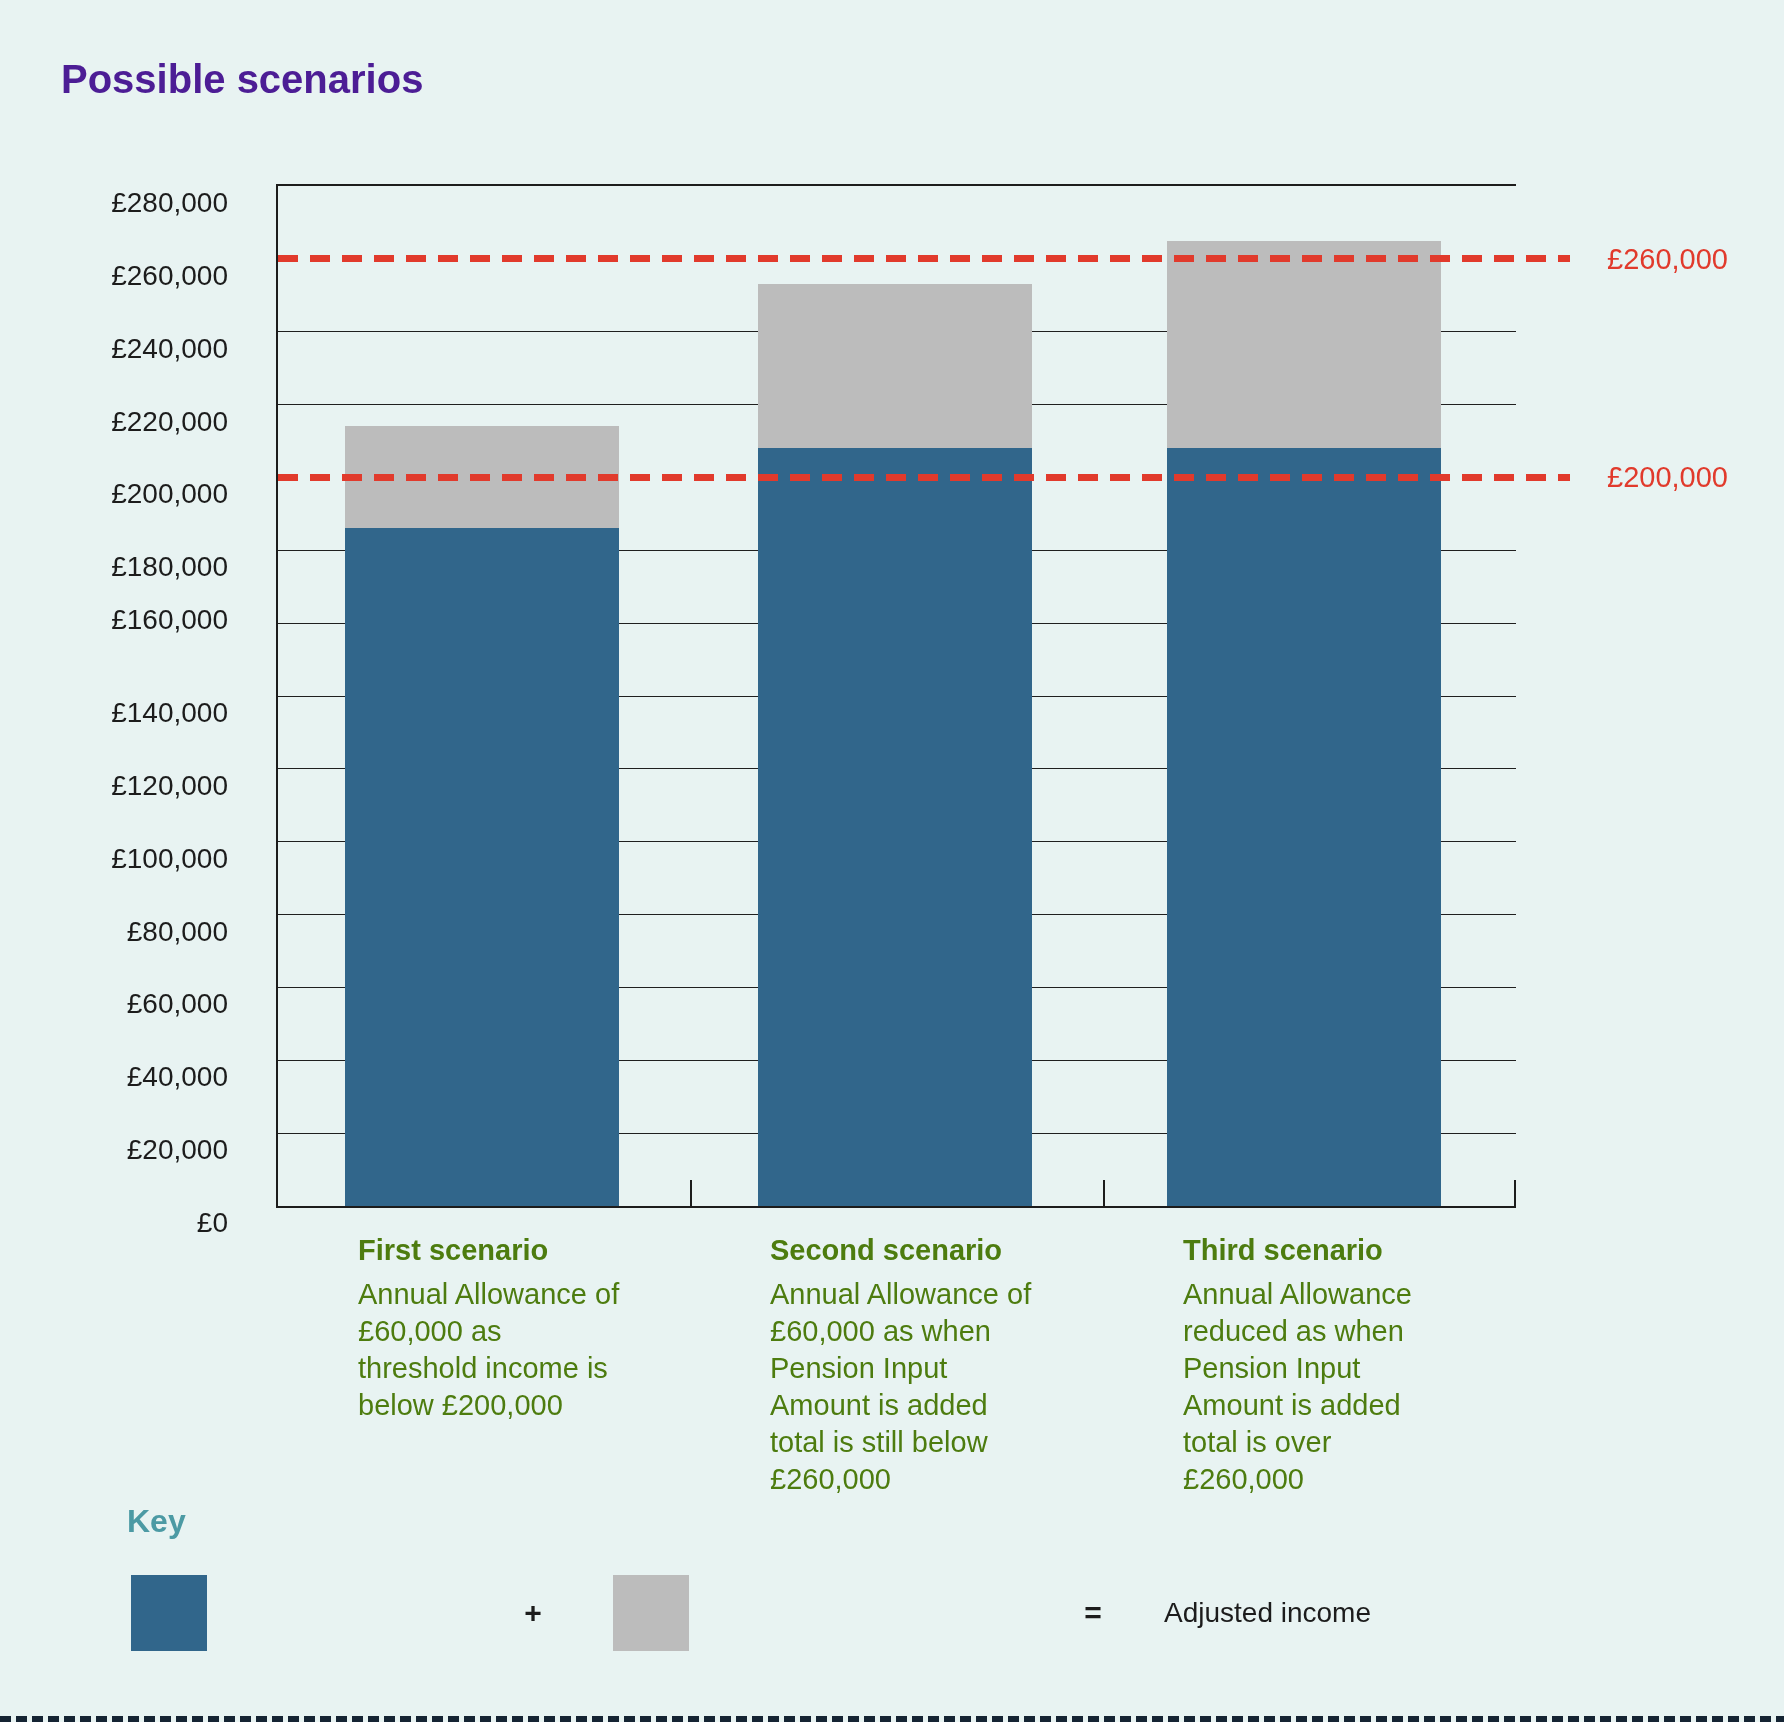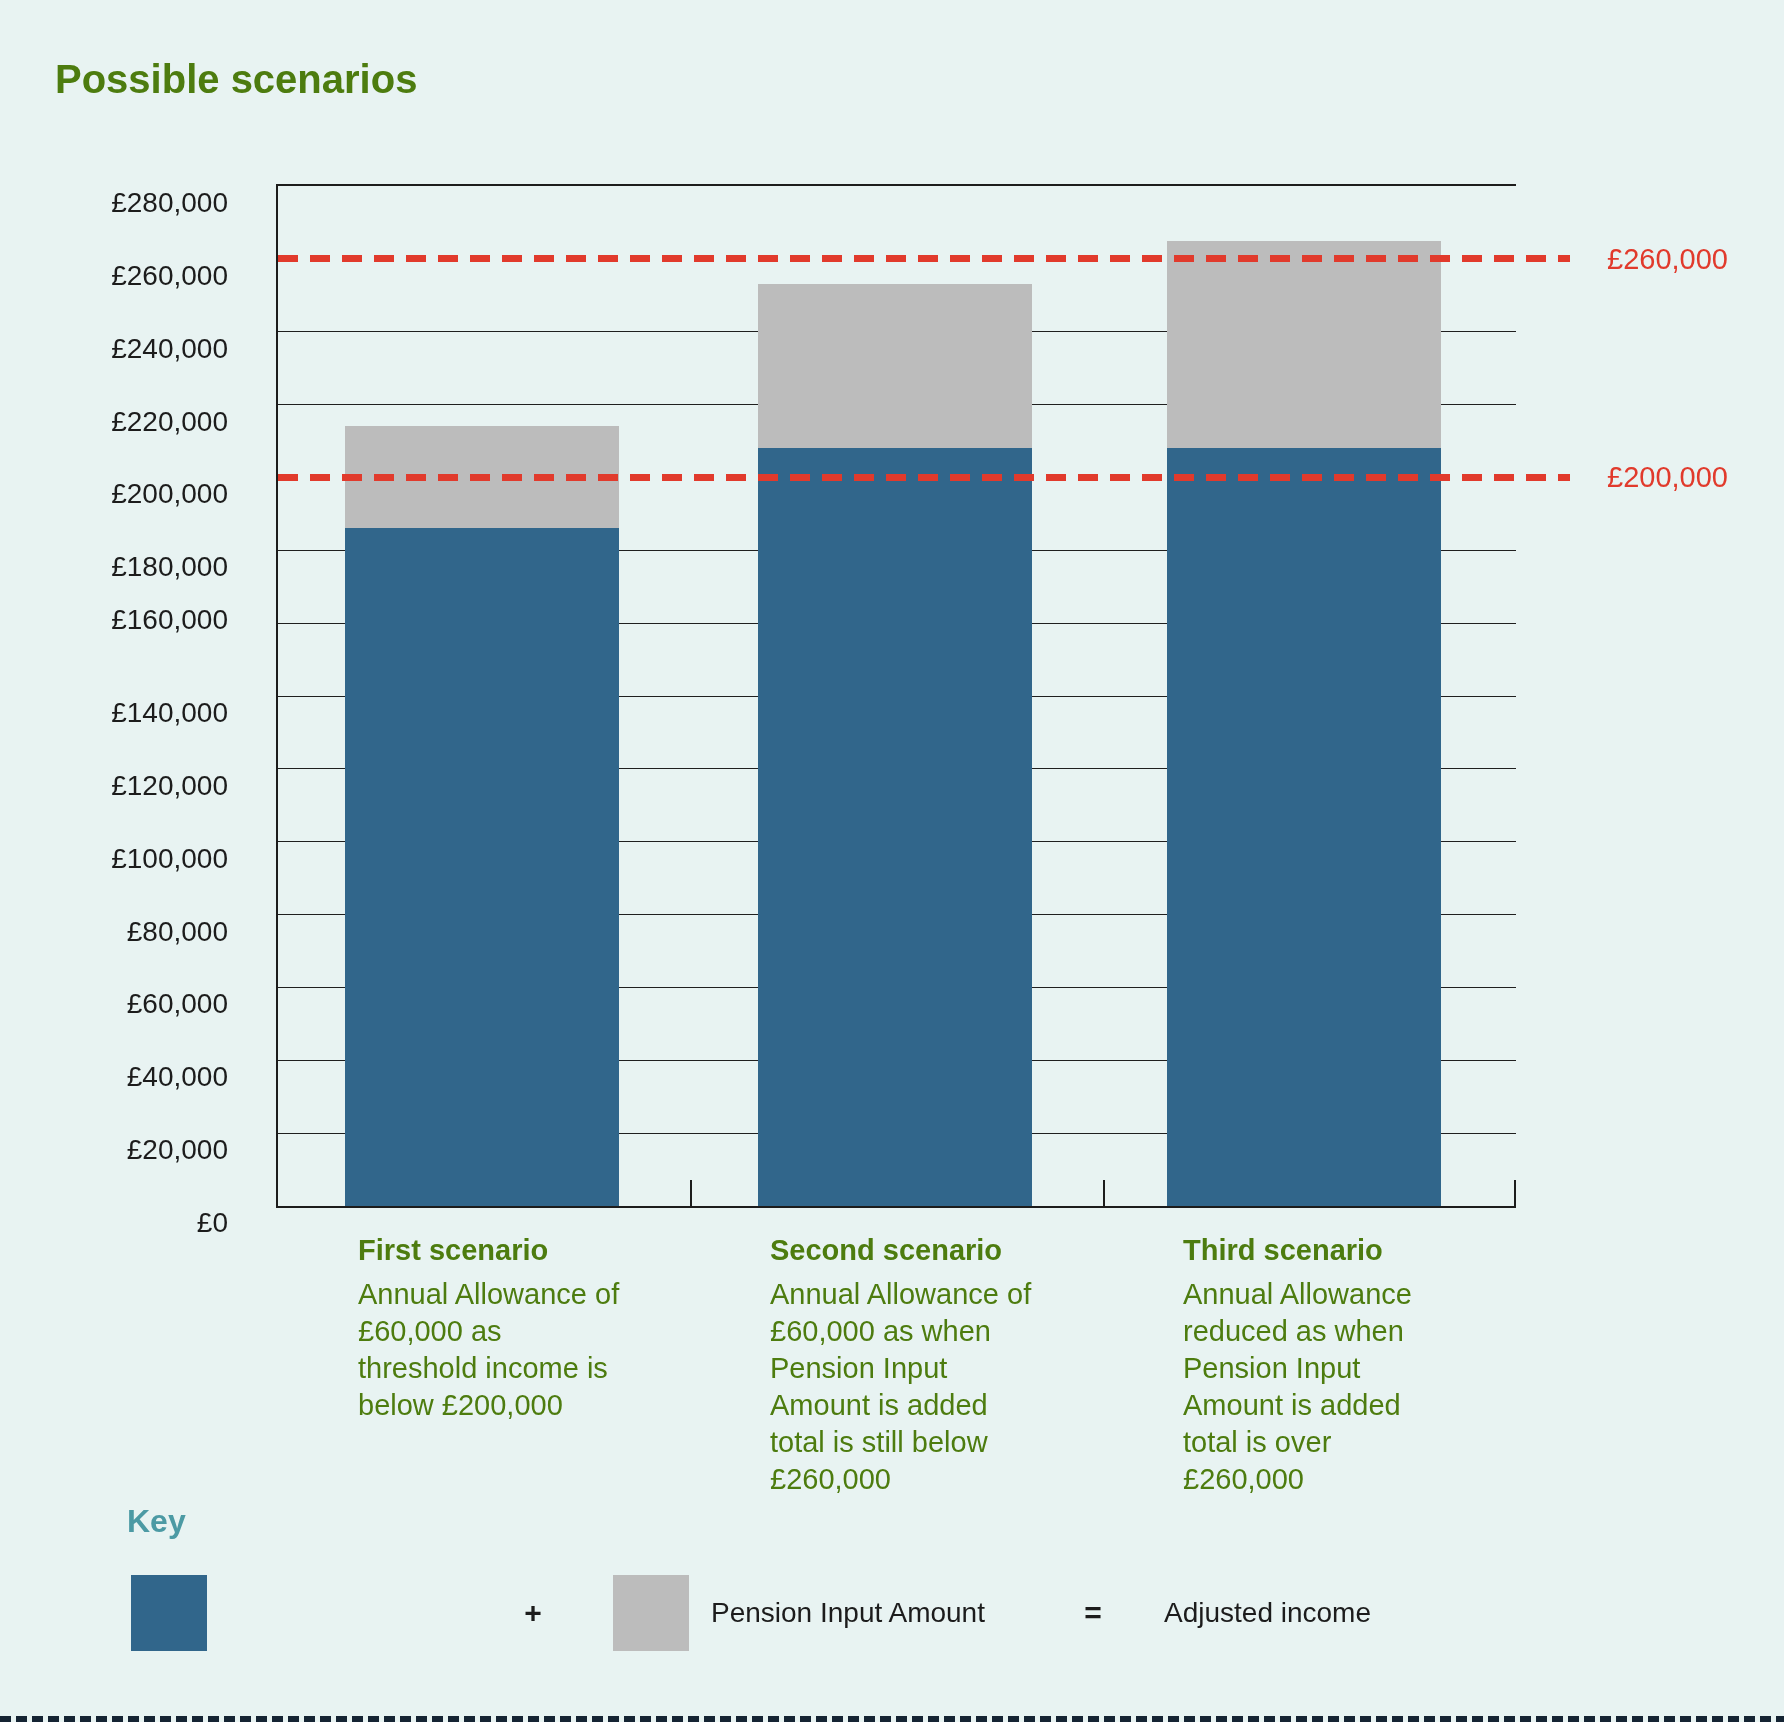--- a/index.html
+++ b/index.html
@@ -1,19 +1,19 @@
 <!DOCTYPE html>
 <html><head>
 <meta charset="utf-8">
 <style>
   html,body{margin:0;padding:0;}
   body{font-family:"Liberation Sans","DejaVu Sans",sans-serif;}
   .canvas{position:relative;width:1784px;height:1722px;background:#e8f3f2;overflow:hidden;}
   .abs{position:absolute;}
-  .page-title{left:55px;top:57px;font-size:40px;font-weight:700;color:#4d7c0f;}
+  .page-title{left:61px;top:57px;font-size:40px;font-weight:700;color:#4c1d95;}
   .plot-border{background:#1c1c1c;z-index:4;}
   .gridline{height:1px;background:#1f1f1f;z-index:1;}
   .bar-seg{z-index:2;}
   .refline{height:7px;z-index:5;}
   .ref-label{font-size:29px;color:#e13a2c;transform:translateY(-50%);white-space:nowrap;z-index:5;}
   .ytick-label{width:168px;text-align:right;font-size:28px;color:#1c1c1c;transform:translateY(-50%);white-space:nowrap;}
   .cat-tick{width:2px;background:#1c1c1c;z-index:3;}
   .scenario-block{width:310px;color:#4d7c0f;}
   .scenario-title{font-size:29px;font-weight:700;line-height:36px;margin-bottom:8px;}
   .scenario-line{font-size:29px;line-height:37px;}
@@ -98,18 +98,17 @@
         <div class="scenario-line">Amount is added</div>
         <div class="scenario-line">total is over</div>
         <div class="scenario-line">£260,000</div>
       </div>
     </div>
 
   <div class="abs key-heading">Key</div>
   <div class="abs swatch" style="left:131px;background:#31668b;"></div>
   <div class="abs key-op" style="left:513px;">+</div>
   <div class="abs swatch" style="left:613px;background:#bcbcbc;"></div>
-  <div class="abs key-label" style="left:711px;">Pension Input Amount</div>
   <div class="abs key-op" style="left:1073px;">=</div>
   <div class="abs key-label" style="left:1164px;">Adjusted income</div>
 
   <div class="abs bottom-dashes"></div>
 </div>
 
 </body></html>

